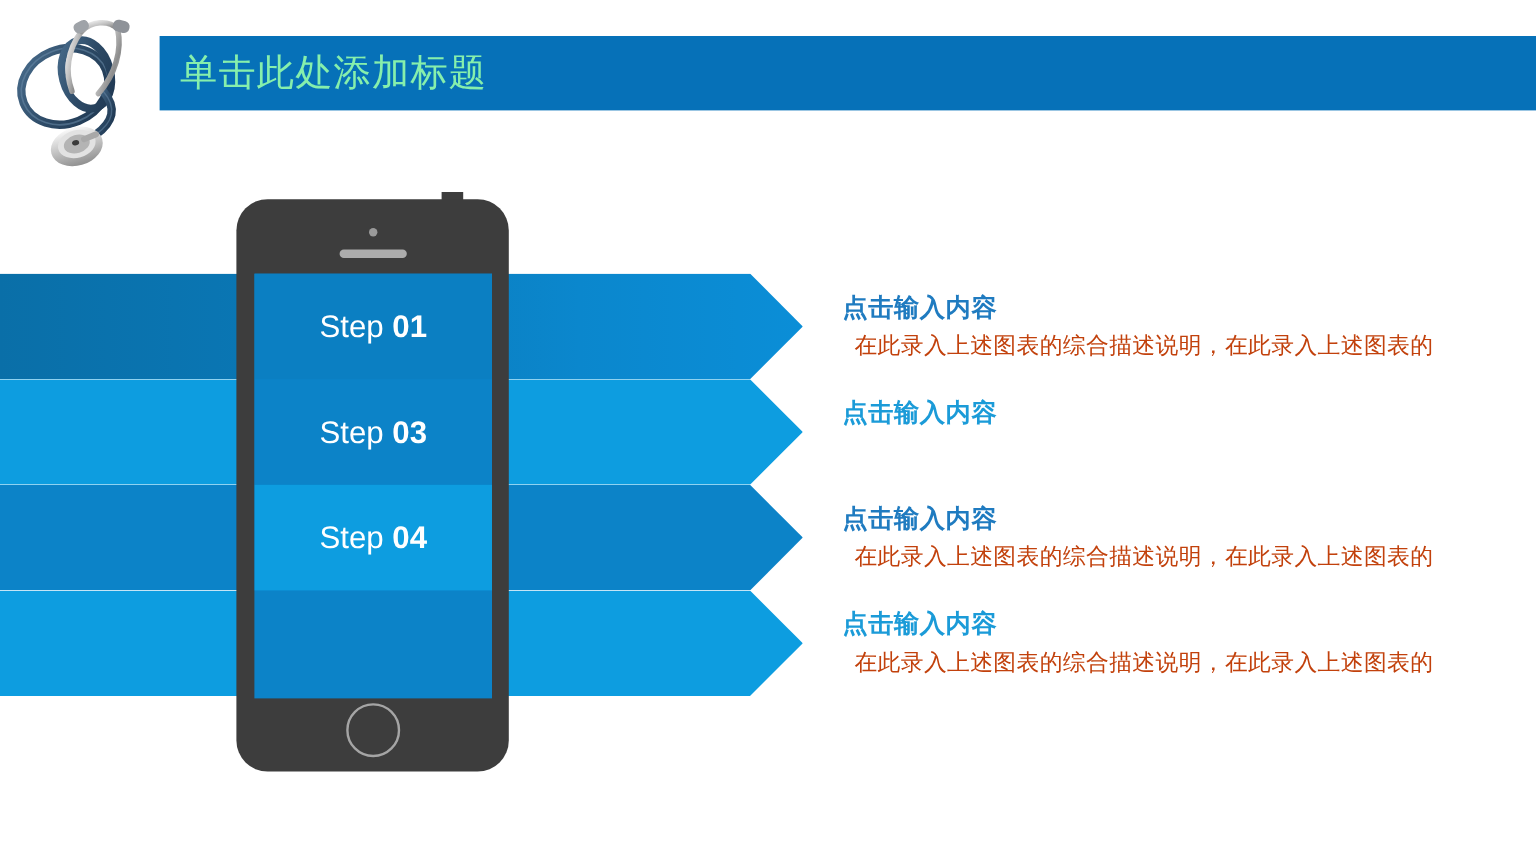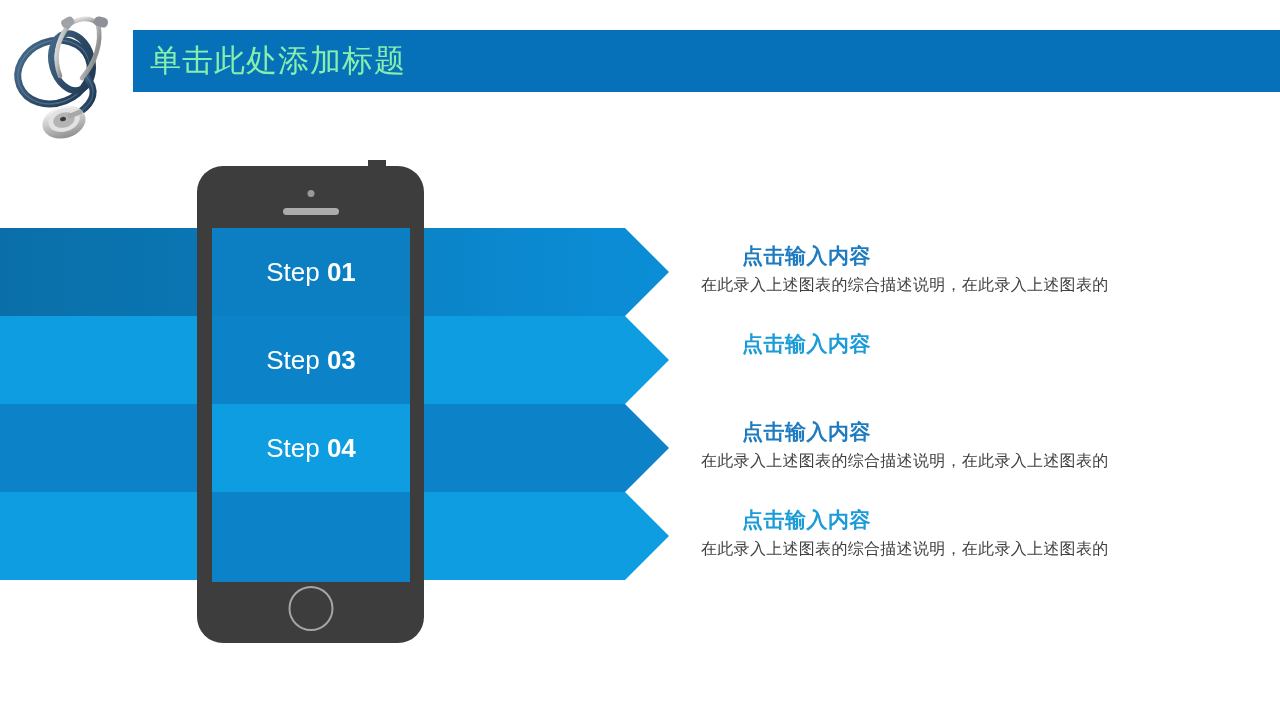--- a/index.html
+++ b/index.html
@@ -150,27 +150,26 @@
     width: 560px;
     height: 88px;
   }
   .block-heading {
     position: absolute;
     left: 2px; top: 14px;
     font-size: 21px;
     font-weight: 700;
     white-space: nowrap;
     letter-spacing: 0.5px;
-    margin-left: 40px;
   }
   .block-body {
     position: absolute;
-    left: 1px; top: 47px;
-    font-size: 16px;
-    color: #404040;
+    left: 12px; top: 47px;
+    font-size: 19px;
+    color: #c2410c;
     white-space: nowrap;
     letter-spacing: 0.3px;
   }
 </style>
 </head>
 <body>
 
 <div id="header">
 
   <svg id="stethoscope-img" viewBox="0 0 128 142">

